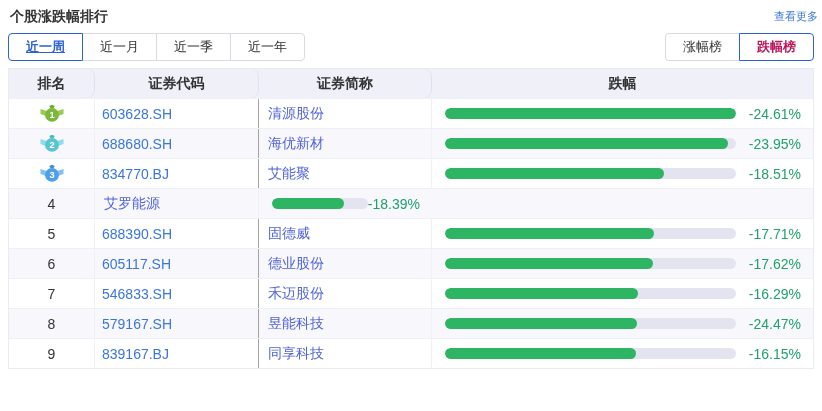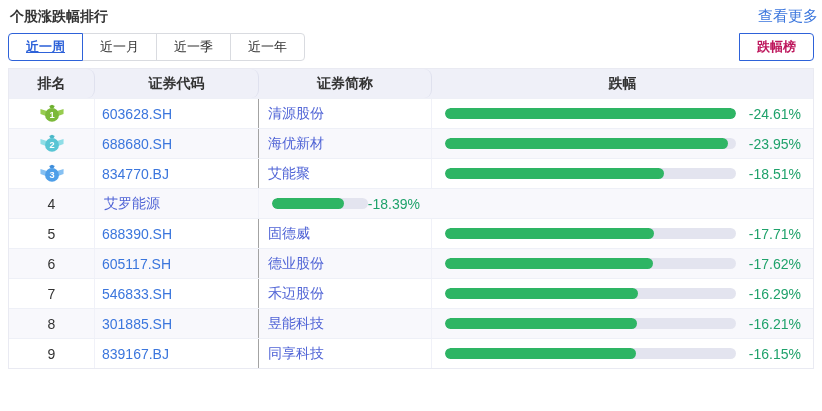--- a/index.html
+++ b/index.html
@@ -8,21 +8,21 @@
     --header-bg:#eff0f8; --row-alt:#f8f8fc;
   }
   *{box-sizing:border-box;}
   html,body{margin:0;padding:0;}
   body{
     width:822px;height:411px;overflow:hidden;background:#fff;
     font-family:"Liberation Sans", sans-serif;color:#333;
   }
   .topbar{display:flex;justify-content:space-between;align-items:center;padding:7px 4px 0 10px;}
   .title{font-size:14px;font-weight:bold;color:#333;line-height:18px;}
-  .view-more{font-size:15px;color:var(--link-blue);cursor:pointer;line-height:18px;}
+  .view-more{font-size:11px;color:var(--link-blue);cursor:pointer;line-height:18px;}
   .controls{display:flex;justify-content:space-between;align-items:center;margin:8px 8px 0 8px;}
   .seg{display:inline-flex;align-items:center;}
   .seg .tab{
     border:1px solid #d9dbe0;background:#fff;color:#333;font-size:13px;line-height:16px;
     padding:5px 17px;margin-left:-1px;cursor:pointer;position:relative;font-family:inherit;
   }
   .seg .tab:first-child{border-radius:4px 0 0 4px;margin-left:0;}
   .seg .tab:last-child{border-radius:0 4px 4px 0;}
   .seg .tab.active{border-color:var(--accent);z-index:1;font-weight:bold;}
   .period-tabs .tab.active{color:var(--accent);text-decoration:underline;}
@@ -62,20 +62,21 @@
 </div>
 
 <div class="controls">
   <div class="seg period-tabs">
     <button class="tab active">近一周</button>
     <button class="tab">近一月</button>
     <button class="tab">近一季</button>
     <button class="tab">近一年</button>
   </div>
   <div class="seg rank-tabs">
+    <button class="tab">涨幅榜</button>
     <button class="tab active">跌幅榜</button>
   </div>
 </div>
 
 <div class="rank-table">
   <div class="thead">
     <div>排名</div>
     <div>证券代码</div>
     <div>证券简称</div>
     <div>跌幅</div>
@@ -184,27 +185,27 @@
       <div class="cell c-change">
         <div class="track">
             <div class="bar-fill" style="width: 66.1926%;"></div>
           </div>
         <div class="pct">-16.29%</div>
       </div>
     </div>
 
     <div class="trow">
       <div class="cell c-rank">8</div>
-      <div class="cell c-code">301885.SH</div>
+      <div class="cell c-code">579167.SH</div>
       <div class="cell c-name">昱能科技</div>
       <div class="cell c-change">
         <div class="track">
             <div class="bar-fill" style="width: 65.8675%;"></div>
           </div>
-        <div class="pct">-16.21%</div>
+        <div class="pct">-24.47%</div>
       </div>
     </div>
 
     <div class="trow">
       <div class="cell c-rank">9</div>
       <div class="cell c-code">839167.BJ</div>
       <div class="cell c-name">同享科技</div>
       <div class="cell c-change">
         <div class="track">
             <div class="bar-fill" style="width: 65.6237%;"></div>

